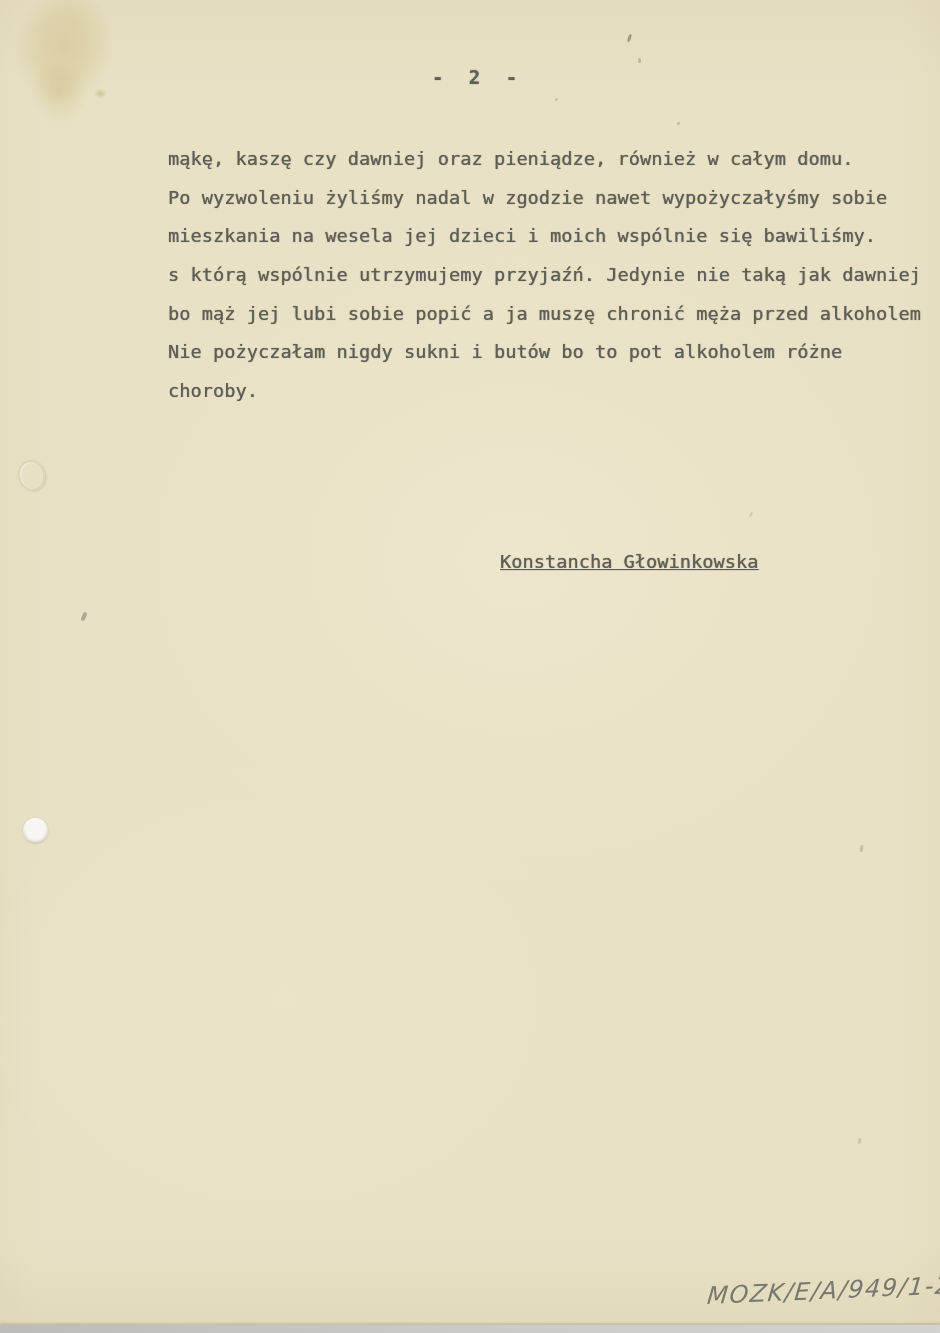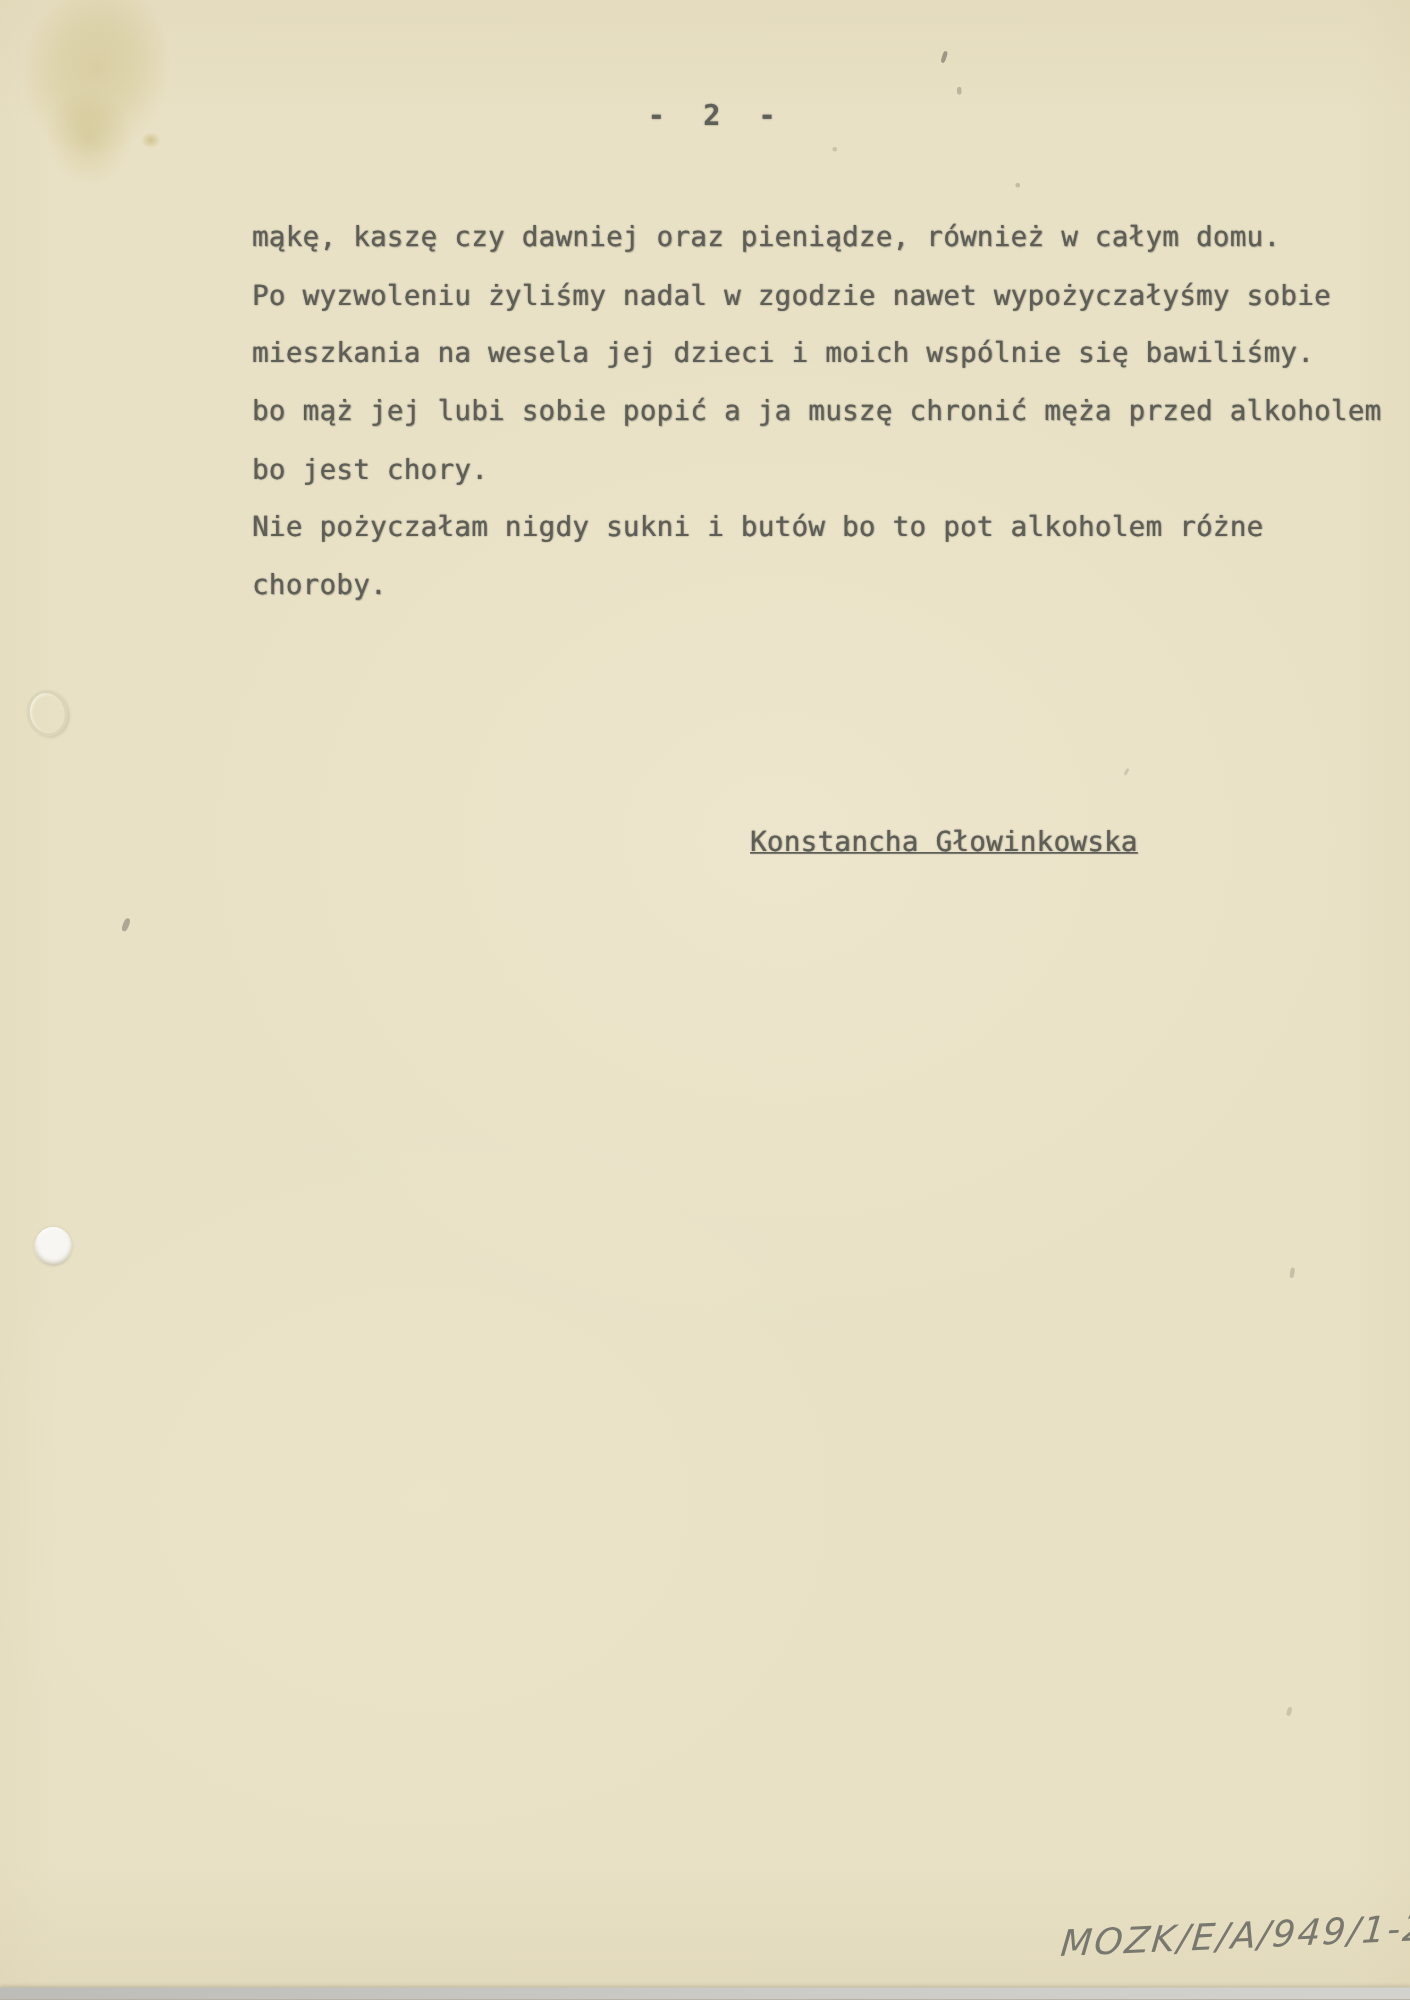--- a/index.html
+++ b/index.html
@@ -185,22 +185,22 @@
   <span class="paper-speck speck-6"></span>
   <span class="paper-speck speck-7"></span>
   <span class="paper-speck speck-8"></span>
 
   <div class="page-number tw">- 2 -</div>
 
   <div class="typed-text">
     <div class="text-line tw">mąkę, kaszę czy dawniej oraz pieniądze, również w całym domu.</div>
     <div class="text-line tw">Po wyzwoleniu żyliśmy nadal w zgodzie nawet wypożyczałyśmy sobie</div>
     <div class="text-line tw">mieszkania na wesela jej dzieci i moich wspólnie się bawiliśmy.</div>
+    <div class="text-line tw">s którą wspólnie utrzymujemy przyjaźń. Jedynie nie taką jak dawniej</div>
     <div class="text-line tw">bo mąż jej lubi sobie popić a ja muszę chronić męża przed alkoholem</div>
-    <div class="text-line tw">bo jest chory.</div>
     <div class="text-line tw">Nie pożyczałam nigdy sukni i butów bo to pot alkoholem różne</div>
     <div class="text-line tw">choroby.</div>
   </div>
 
   <div class="signature tw">Konstancha Głowinkowska</div>
 
   <div class="archive-reference">MOZK/E/A/949/1-2/2</div>
 
   <div class="scan-edge"></div>
 

